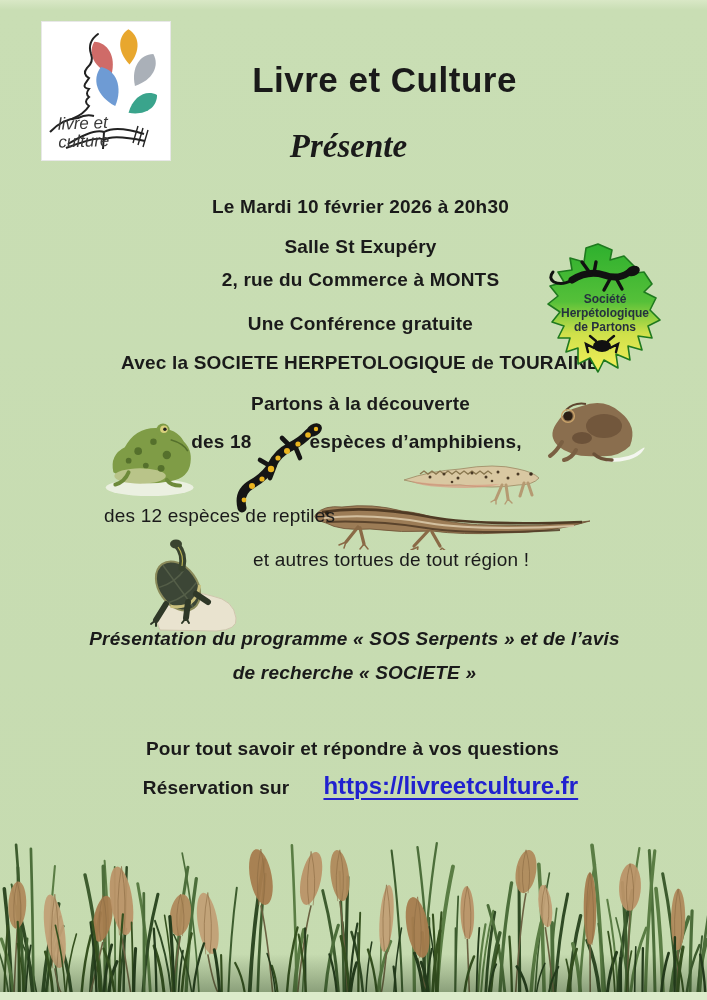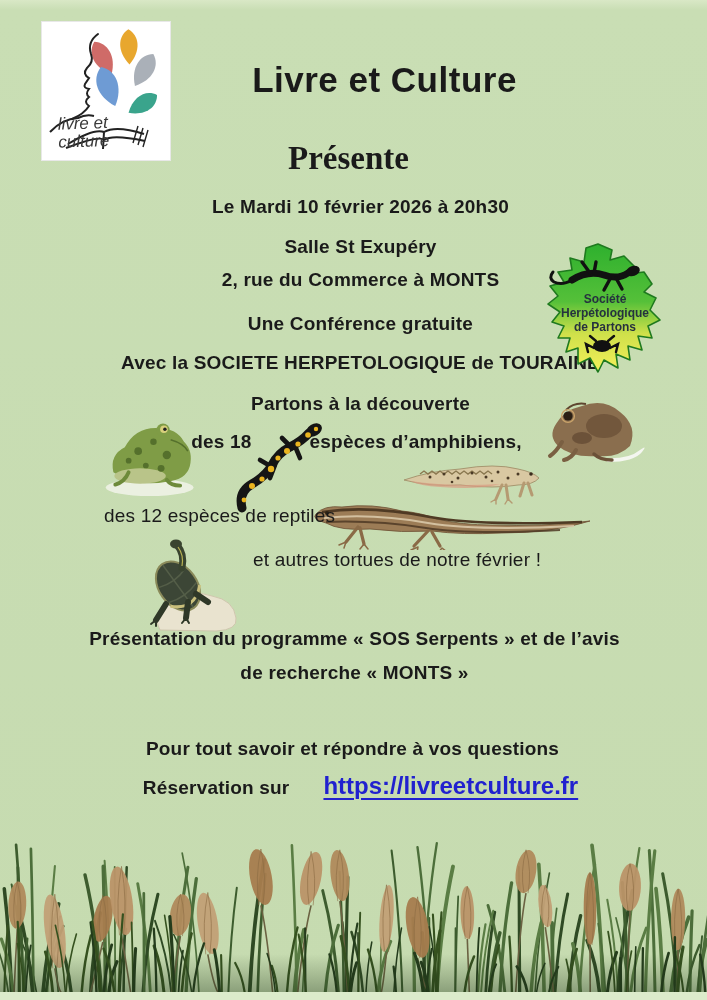--- a/index.html
+++ b/index.html
@@ -3,26 +3,26 @@
 <meta charset="utf-8">
 <style>
   html,body{margin:0;padding:0;}
   body{background:#ffffff;font-family:"Liberation Sans",sans-serif;}
   .poster{position:relative;width:707px;height:1000px;overflow:hidden;
     background:linear-gradient(#d9e8c6 0,#c9deb4 10px,#c6dbb0 100%);color:#1a1a1a;}
   .abs{position:absolute;}
   .linefull{position:absolute;left:0;width:697px;text-align:center;font-weight:bold;}
   .body-line{font-size:19px;letter-spacing:.2px;padding-left:24px;box-sizing:border-box;}
   .title{top:60px;font-size:35px;padding-left:72px;box-sizing:border-box;letter-spacing:.5px;}
-  .subtitle{top:128px;font-size:33px;font-family:"Liberation Serif",serif;
-    box-sizing:border-box;margin-top:12px;}
+  .subtitle{top:128px;font-size:33px;font-family:"Liberation Serif",serif;font-style:italic;
+    box-sizing:border-box;}
   .amphrow{top:431px;display:flex;justify-content:center;align-items:center;padding-left:16px;box-sizing:border-box;}
   .amphrow .gap{display:inline-block;width:58px;}
   .free{position:absolute;font-weight:normal;font-size:19px;letter-spacing:.2px;white-space:nowrap;}
-  .prog{padding-left:12px;}
+  .prog{padding-left:12px;font-style:italic;}
   .resrow{top:772px;display:flex;justify-content:center;align-items:baseline;gap:22px;padding-left:24px;box-sizing:border-box;}
   .reslink{font-size:24px;font-weight:bold;text-decoration:underline;text-underline-offset:4px;text-decoration-thickness:2px;margin-left:12px;}
   .brand-box{left:42px;top:22px;width:128px;height:138px;background:#ffffff;box-shadow:0 0 0 1px #e8e8e8;}
   .brand-text{position:absolute;left:16px;top:92px;width:96px;font-size:17px;font-style:italic;
     color:#3a3a3a;line-height:18px;transform:rotate(-2deg);}
   .soc-box{left:538px;top:240px;width:134px;height:142px;}
   .soc-text{position:absolute;left:0;top:52px;width:134px;text-align:center;font-weight:bold;
     font-size:12px;line-height:14px;color:#26323e;}
   .reeds{left:0;top:834px;width:707px;height:158px;}
   .bottom-strip{left:0;top:992px;width:707px;height:8px;background:#dcebcb;}
@@ -177,24 +177,24 @@
       <path d="M30,60 Q48,78 66,60" stroke="#c9bf7c" stroke-width="3" fill="none"></path>
     </g>
     <path d="M52,30 Q55,16 47,7" stroke="#39442f" stroke-width="7" fill="none" stroke-linecap="round"></path>
     <ellipse cx="46" cy="6" rx="6" ry="4.5" fill="#39442f"></ellipse>
     <path d="M52,28 Q54,17 48,9" stroke="#b8b253" stroke-width="1.2" fill="none"></path>
     <path d="M36,66 L26,82 M58,64 L56,80 M66,56 L78,64" stroke="#2f3828" stroke-width="6" stroke-linecap="round"></path>
     <path d="M26,82 l-5,4 m5,-4 l0,6 m30,-8 l-4,5 m4,-5 l3,5" stroke="#2f3828" stroke-width="2" stroke-linecap="round"></path>
   </svg>
 
   <div class="free" style="left:104px;top:505px">des 12 espèces de reptiles</div>
-  <div class="free" style="left:253px;top:549px">et autres tortues de notre février !</div>
+  <div class="free" style="left:253px;top:549px">et autres tortues de tout région !</div>
 
   <div class="linefull body-line prog" style="top:628px">Présentation du programme « SOS Serpents » et de l’avis</div>
-  <div class="linefull body-line prog" style="top:662px">de recherche « MONTS »</div>
+  <div class="linefull body-line prog" style="top:662px">de recherche « SOCIETE »</div>
 
   <div class="linefull body-line" style="top:738px;padding-left:8px">Pour tout savoir et répondre à vos questions</div>
   <div class="linefull resrow">
     <span class="body-line" style="padding-left:0">Réservation sur</span>
     <a class="reslink" style="color:#2121cf">https://livreetculture.fr</a>
   </div>
 
   <div class="abs reeds">
     <svg id="reeds-svg" width="707" height="158" viewBox="0 0 707 158">
       <defs>

